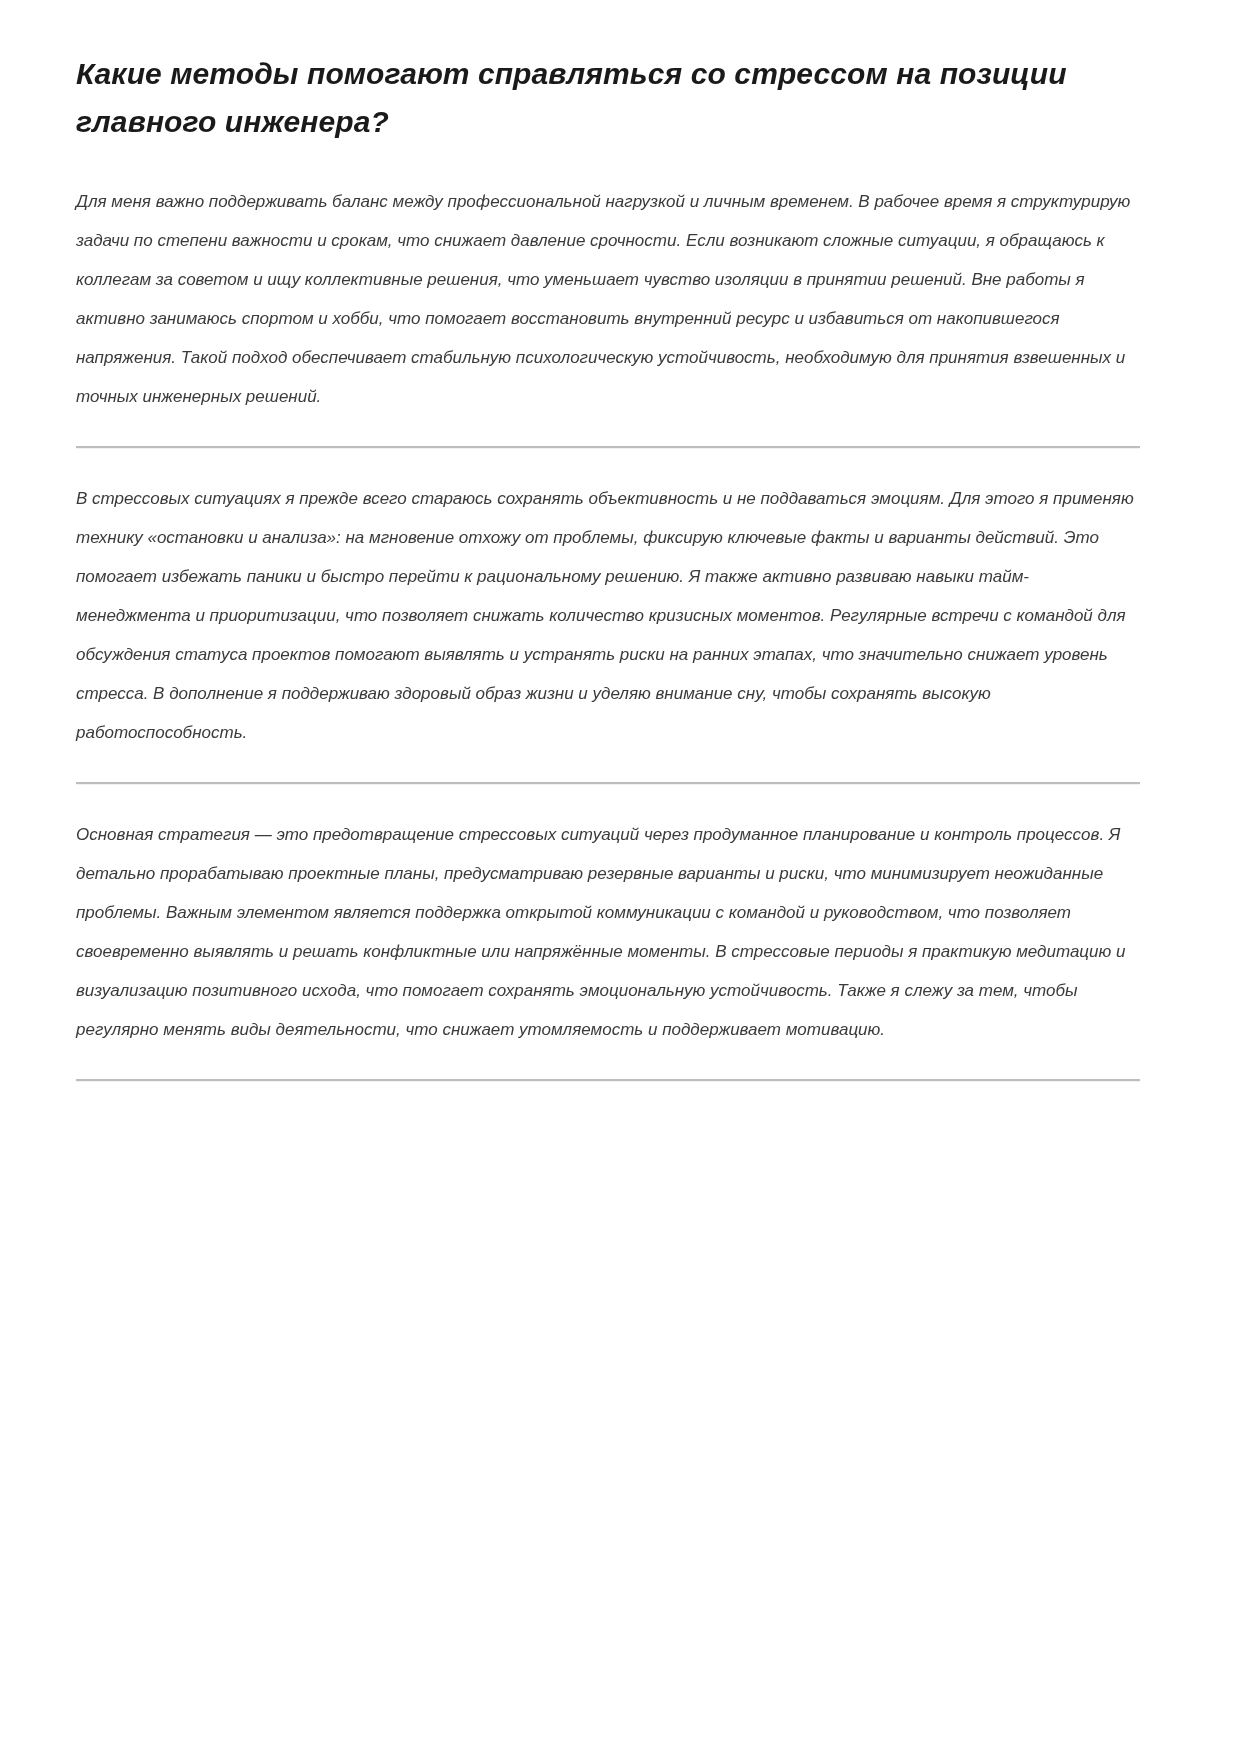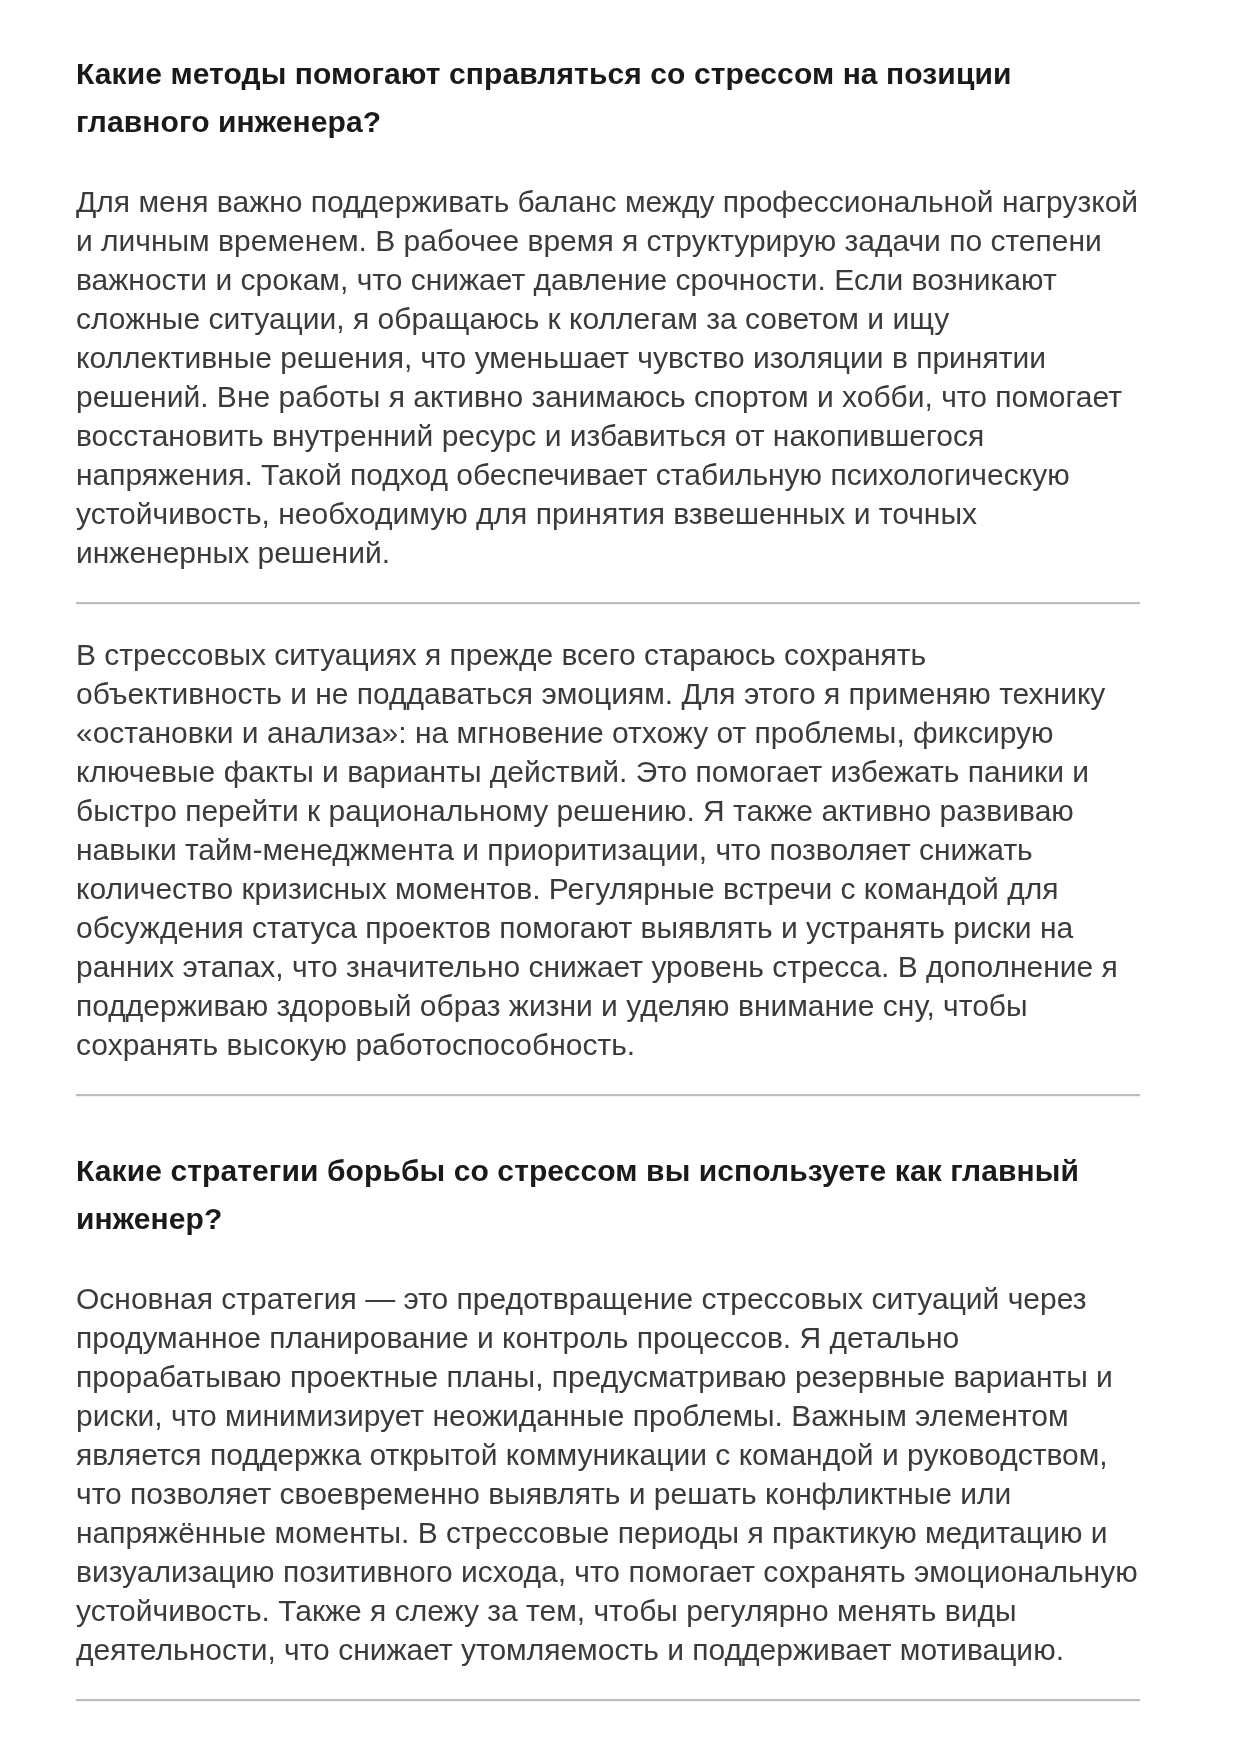--- a/index.html
+++ b/index.html
@@ -13,31 +13,32 @@
   body {
     width: 1239px;
     min-height: 1753px;
     font-family: "Liberation Sans", "DejaVu Sans", sans-serif;
     color: var(--body-color);
     -webkit-font-smoothing: antialiased;
   }
   .doc {
     width: 1216px;
     padding: 0 76px;
+    font-style: italic;
   }
   .qa-section h2 {
     font-size: 30px;
     line-height: 48px;
     font-weight: 700;
     color: var(--heading-color);
     margin: 50px 0 36px 0;
     letter-spacing: 0.1px;
   }
   .qa-section p {
-    font-size: 30px;
+    font-size: 17px;
     line-height: 39px;
     font-weight: 400;
     color: var(--body-color);
     margin: 0;
   }
   .divider {
     border: none;
     height: 0;
     border-top: 2px solid var(--divider-color);
     border-bottom: 1px solid #f2f2f2;
@@ -54,18 +55,17 @@
     <p>Для меня важно поддерживать баланс между профессиональной нагрузкой и личным временем. В рабочее время я структурирую задачи по степени важности и срокам, что снижает давление срочности. Если возникают сложные ситуации, я обращаюсь к коллегам за советом и ищу коллективные решения, что уменьшает чувство изоляции в принятии решений. Вне работы я активно занимаюсь спортом и хобби, что помогает восстановить внутренний ресурс и избавиться от накопившегося напряжения. Такой подход обеспечивает стабильную психологическую устойчивость, необходимую для принятия взвешенных и точных инженерных решений.</p>
   </section>
   <hr class="divider">
 
   <section class="qa-section">
     <p>В стрессовых ситуациях я прежде всего стараюсь сохранять объективность и не поддаваться эмоциям. Для этого я применяю технику «остановки и анализа»: на мгновение отхожу от проблемы, фиксирую ключевые факты и варианты действий. Это помогает избежать паники и быстро перейти к рациональному решению. Я также активно развиваю навыки тайм-менеджмента и приоритизации, что позволяет снижать количество кризисных моментов. Регулярные встречи с командой для обсуждения статуса проектов помогают выявлять и устранять риски на ранних этапах, что значительно снижает уровень стресса. В дополнение я поддерживаю здоровый образ жизни и уделяю внимание сну, чтобы сохранять высокую работоспособность.</p>
   </section>
   <hr class="divider">
 
   <section class="qa-section">
-    <h2>Какие стратегии борьбы со стрессом вы используете как главный инженер?</h2>
     <p>Основная стратегия — это предотвращение стрессовых ситуаций через продуманное планирование и контроль процессов. Я детально прорабатываю проектные планы, предусматриваю резервные варианты и риски, что минимизирует неожиданные проблемы. Важным элементом является поддержка открытой коммуникации с командой и руководством, что позволяет своевременно выявлять и решать конфликтные или напряжённые моменты. В стрессовые периоды я практикую медитацию и визуализацию позитивного исхода, что помогает сохранять эмоциональную устойчивость. Также я слежу за тем, чтобы регулярно менять виды деятельности, что снижает утомляемость и поддерживает мотивацию.</p>
   </section>
   <hr class="divider">
 
 </main>
 
 </body></html>

